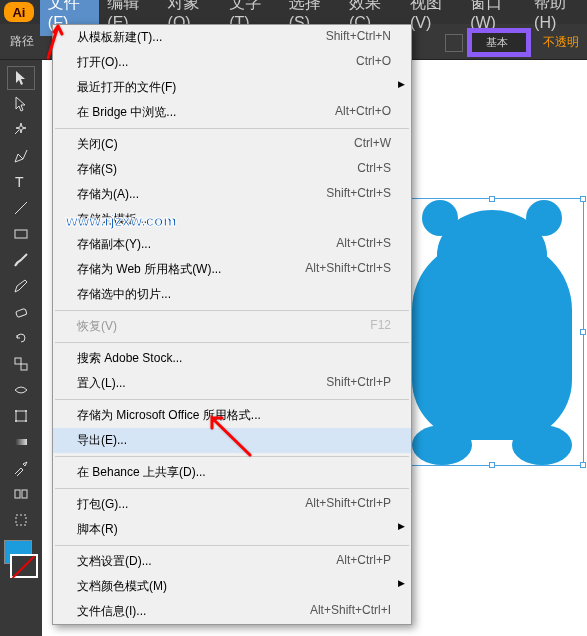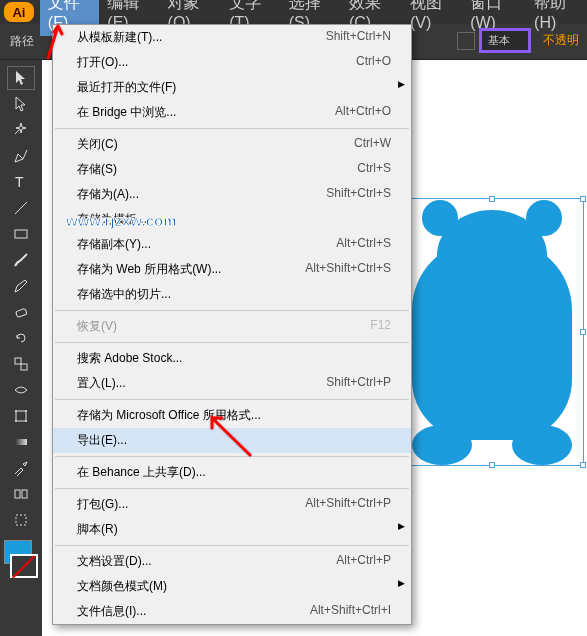--- a/index.html
+++ b/index.html
@@ -5,21 +5,21 @@
 * { margin: 0; padding: 0; box-sizing: border-box; font-family: "Microsoft YaHei", sans-serif; }
 body { background: #4a4a4a; width: 587px; height: 636px; overflow: hidden; position: relative; }
 
 .menubar { background: #323232; height: 24px; display: flex; align-items: center; padding-left: 4px; }
 .app-icon { width: 36px; height: 20px; background: #ff9a00; color: #330000; font-weight: bold; font-size: 13px; display: flex; align-items: center; justify-content: center; border-radius: 8px; margin-right: 6px; }
 .menu-item { color: #ccc; font-size: 16px; padding: 4px 8px; cursor: pointer; }
 .menu-item.active { background: #5a8fc9; color: #fff; }
 
 .subbar { background: #383838; height: 36px; display: flex; align-items: center; padding-left: 10px; border-bottom: 1px solid #222; }
 .subbar-label { color: #ccc; font-size: 12px; margin-right: 6px; }
-.dropdown-box { background: #2a2a2a; border: 3px solid #8b5cf6; color: #ccc; font-size: 11px; padding: 2px 18px 2px 6px; margin-right: 8px; position: relative; }
+.dropdown-box { background: #2a2a2a; border: 5px solid #8b5cf6; color: #ccc; font-size: 11px; padding: 2px 18px 2px 14px; margin-right: 8px; position: relative; }
 .opacity-label { color: #ff9a00; font-size: 12px; margin-left: auto; margin-right: 4px; }
 
 .toolbar { position: absolute; left: 0; top: 60px; width: 42px; background: #383838; bottom: 0; display: flex; flex-direction: column; align-items: center; padding-top: 6px; gap: 2px; }
 .tool { width: 28px; height: 24px; display: flex; align-items: center; justify-content: center; color: #ccc; cursor: pointer; }
 .tool.selected { background: #3a3a3a; border: 1px solid #666; }
 .tool svg { width: 16px; height: 16px; }
 .swatch-group { margin-top: 6px; }
 .swatch-fill { width: 28px; height: 24px; background: #1c9cdc; border: 1px solid #888; }
 .swatch-stroke { width: 28px; height: 24px; border: 2px solid #fff; background: #383838; margin-top: -10px; margin-left: 6px; position: relative; }
 .swatch-stroke::after { content: ""; position: absolute; width: 130%; height: 2px; background: #e00; top: 50%; left: -15%; transform: rotate(-45deg); }

